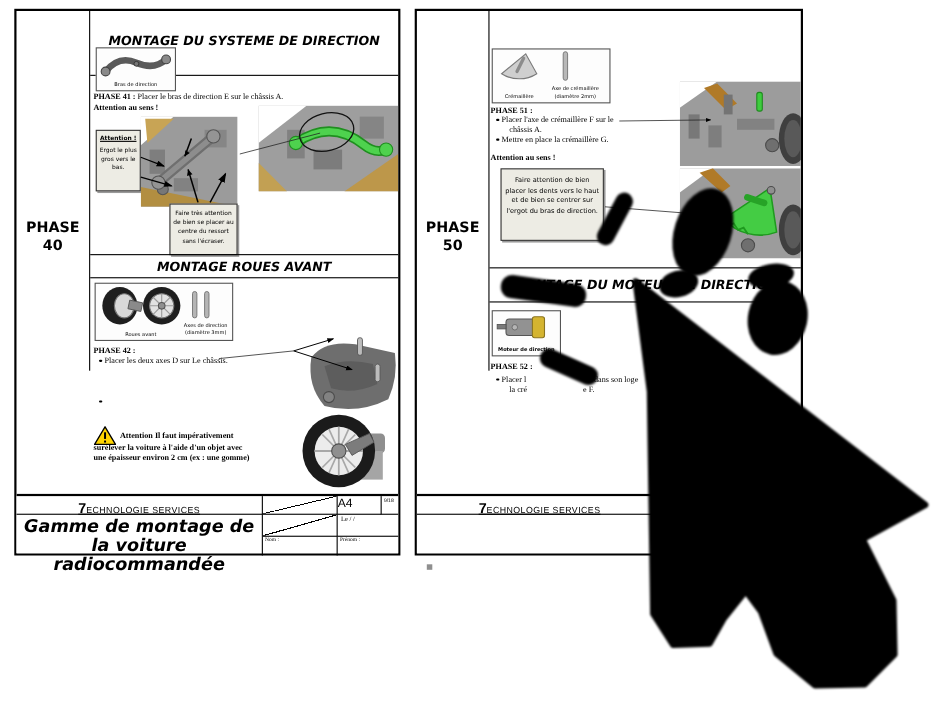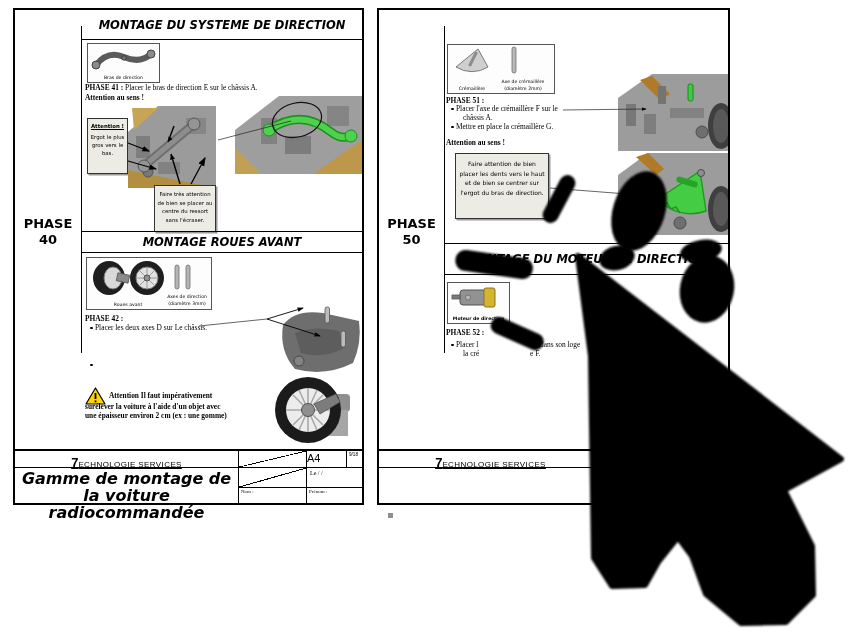--- a/index.html
+++ b/index.html
@@ -9,31 +9,31 @@
     background:#ffffff; overflow: hidden;
     font-family: "Liberation Serif", serif; color:#000;
   }
   .abs { position:absolute; }
 
   
   .pg { position:absolute; top:8px; background:#fff; border:2px solid #000; height:497px; }
   .pg-left  { left:13px;  width:351px; }
   .pg-right { left:377px; width:353px; }
 
-  .phase-col { position:absolute; left:0; top:16px; height:327px; border-right:1.5px solid #000; }
+  .phase-col { position:absolute; left:0; top:0; height:327px; border-right:1.5px solid #000; }
   .pg-left  .phase-col { width:67px; }
   .pg-right .phase-col { width:66px; }
   .phase-label { position:absolute; left:0; top:190px; width:100%; text-align:center;
     font-family:"DejaVu Sans", sans-serif; font-weight:bold; font-size:13px; line-height:16px; }
 
   .sec-header { position:absolute; border-bottom:1.5px solid #000; text-align:center;
     font-family:"DejaVu Sans", sans-serif; font-weight:bold; font-style:italic; font-size:11.5px; }
   .pg-left  .sec-header { left:67px; width:280px; }
   .pg-right .sec-header { left:66px; width:283px; }
-  .h1 { top:0; height:30px; line-height:30px; }
+  .h1 { top:12px; height:47px; line-height:30px; }
   .pg-left  .h2 { top:221px; height:22px; line-height:21px; border-top:1.5px solid #000; }
   .pg-right .h2 { top:233px; height:32px; line-height:31px; border-top:1.5px solid #000; }
 
   .parts-box { position:absolute; border:1px solid #555; background:#fdfdfd; }
   .thumb-caption { position:absolute; font-family:"DejaVu Sans", sans-serif; font-size:4.6px; text-align:center; }
 
   .serif-b { font-weight:bold; }
   .body-line { position:absolute; font-size:7.4px; line-height:9px; white-space:nowrap; }
   .body-block { position:absolute; font-size:7.4px; line-height:9px; }
   .dot { position:absolute; width:2.6px; height:2.6px; border-radius:50%; background:#000; }

